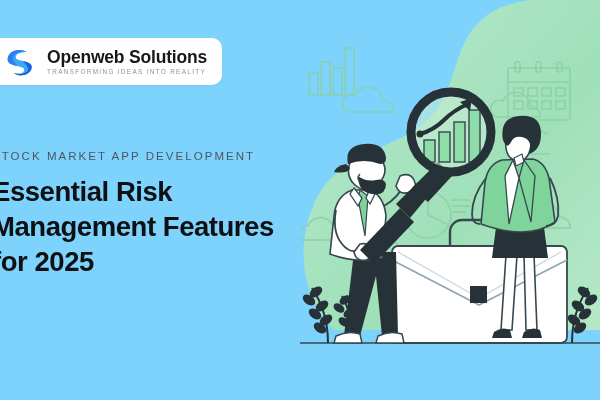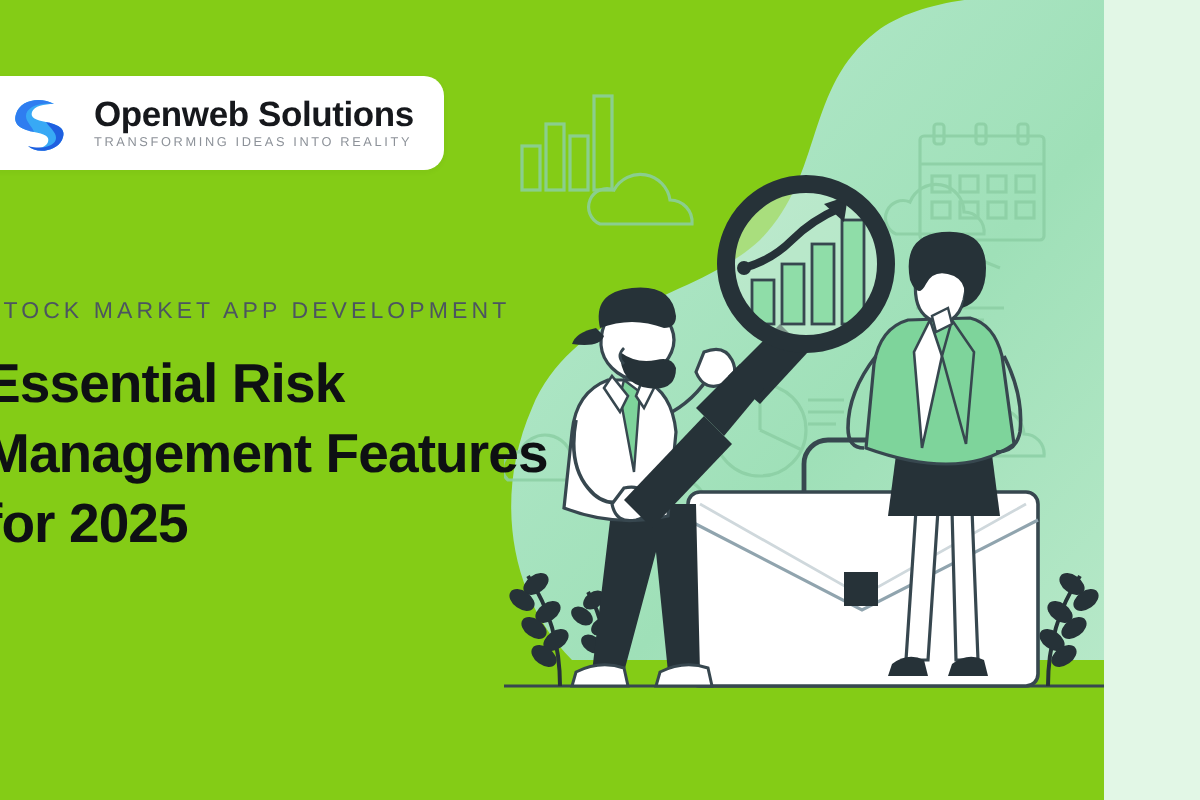--- a/index.html
+++ b/index.html
@@ -1,21 +1,21 @@
 <!DOCTYPE html>
 <html><head>
 <meta charset="utf-8">
 <style>
   html,body{margin:0;padding:0;}
   body{
     width:600px;height:400px;overflow:hidden;
     font-family:"Liberation Sans", sans-serif;
     background:#e2f7e6;
   }
-  .banner{position:relative;width:552px;height:400px;overflow:hidden;background:#84cc16;}
+  .banner{position:relative;width:600px;height:400px;overflow:hidden;background:#7dd3fc;}
 
   
   .art{position:absolute;right:0;top:0;width:300px;height:400px;}
   .art svg{display:block;width:300px;height:400px;}
 
   
   .logo-badge{
     position:absolute;left:-30px;top:38px;
     height:47px;width:252px;
     background:#ffffff;

